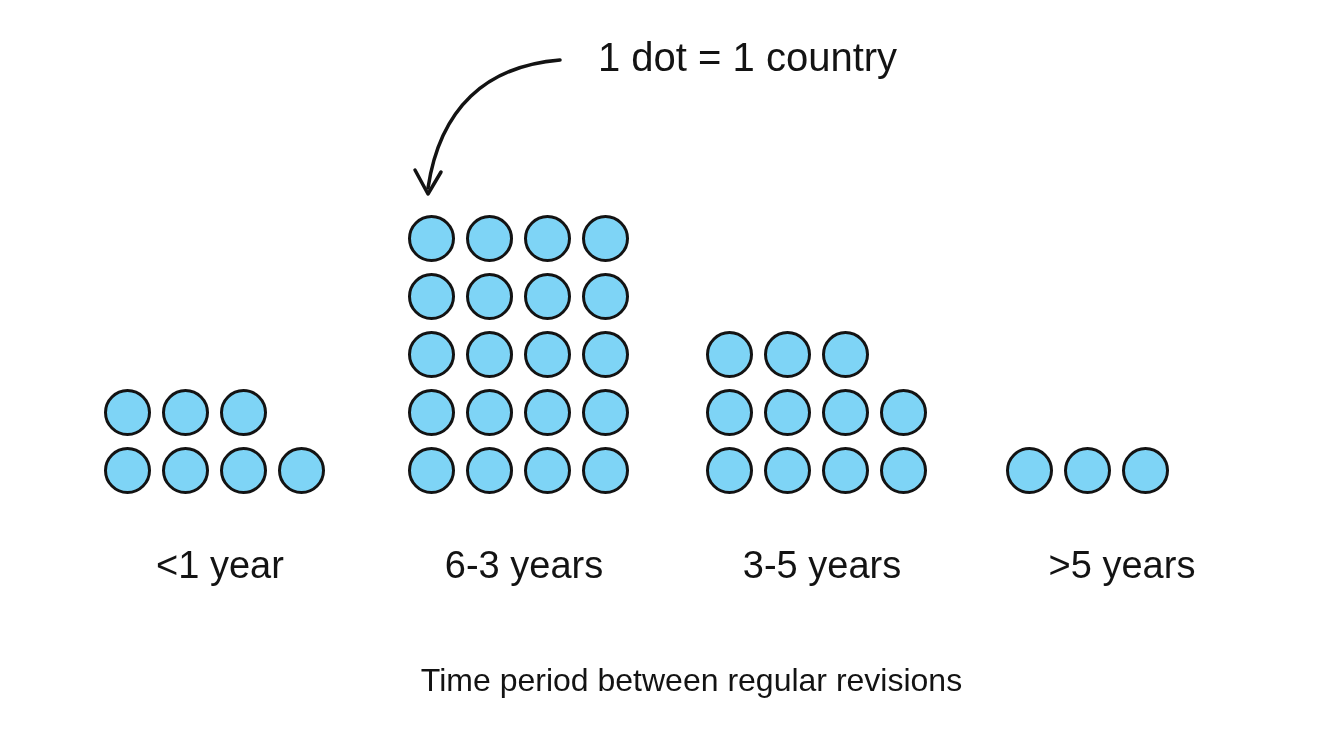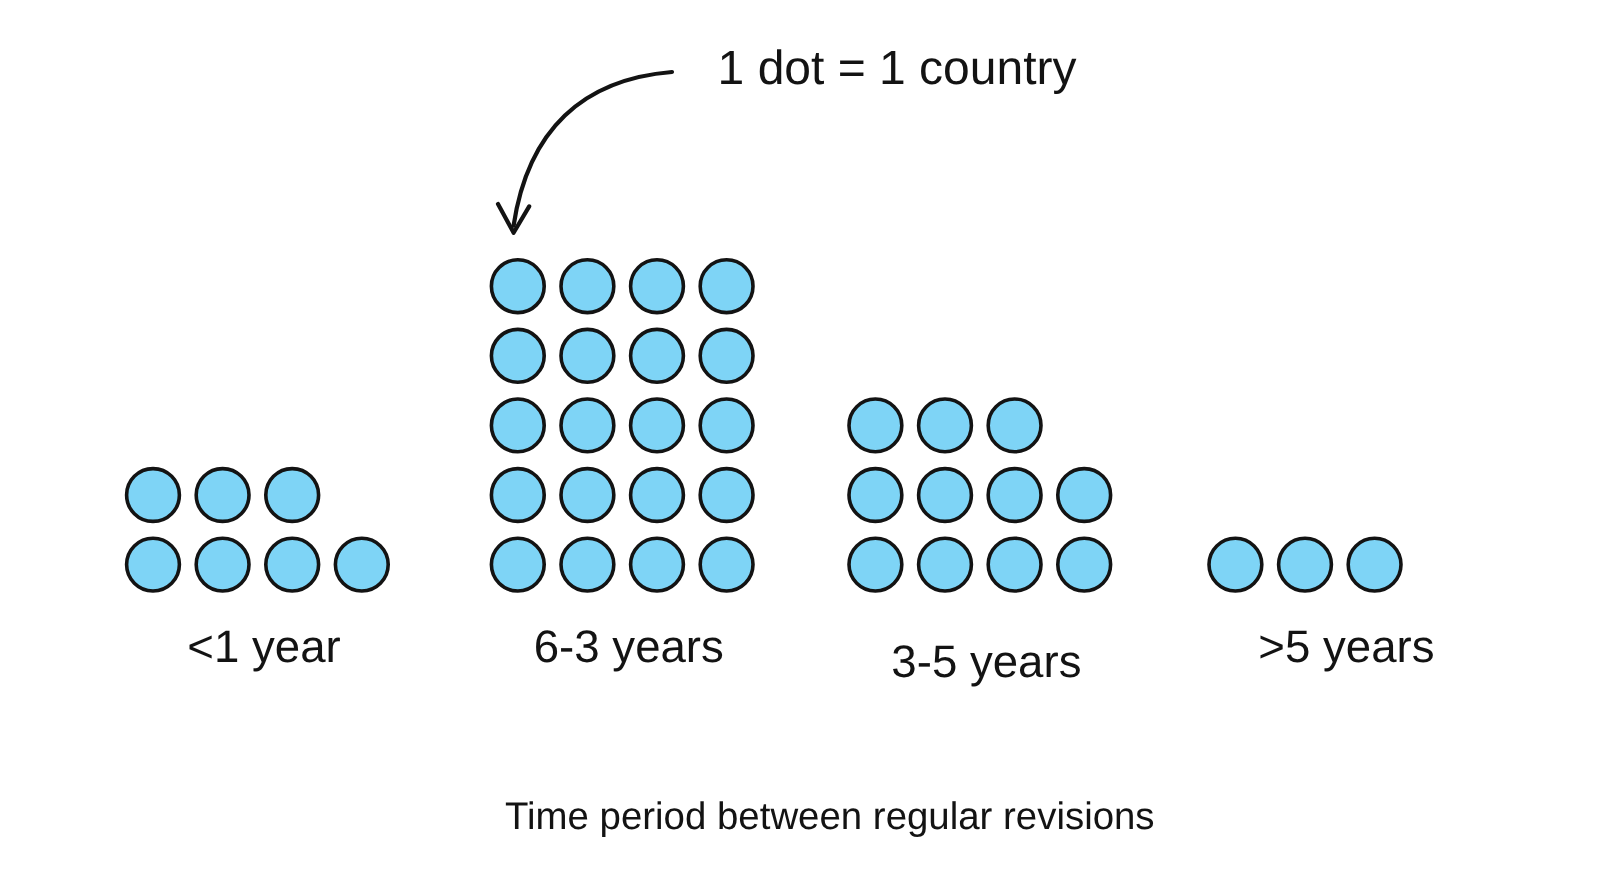--- a/index.html
+++ b/index.html
@@ -50,21 +50,21 @@
   .dot {
     width: 47px;
     height: 47px;
     box-sizing: border-box;
     border: 3px solid var(--ink);
     border-radius: 50%;
     background: var(--dot-fill);
   }
   .category-label {
     position: absolute;
-    top: 517px;
+    top: 542px;
     width: 232px;
     text-align: center;
     font-size: 38px;
     line-height: 46px;
     color: var(--ink);
     white-space: nowrap;
   }
   .chart-title {
     position: absolute;
     top: 656px;
@@ -148,21 +148,21 @@
           <span class="dot"></span>
           <span class="dot"></span>
         </div>
         <div class="dot-row">
           <span class="dot"></span>
           <span class="dot"></span>
           <span class="dot"></span>
           <span class="dot"></span>
         </div>
       </div>
-      <div class="category-label" style="left: 706px; width: 232px; margin-top: 12px;">3-5 years</div>
+      <div class="category-label" style="left: 706px; width: 232px;">3-5 years</div>
       <div class="dots" style="left: 1006px;">
         <div class="dot-row">
           <span class="dot"></span>
           <span class="dot"></span>
           <span class="dot"></span>
         </div>
       </div>
       <div class="category-label" style="left: 1006px; width: 232px; text-align: center;">&gt;5 years</div>
     </div>
 

